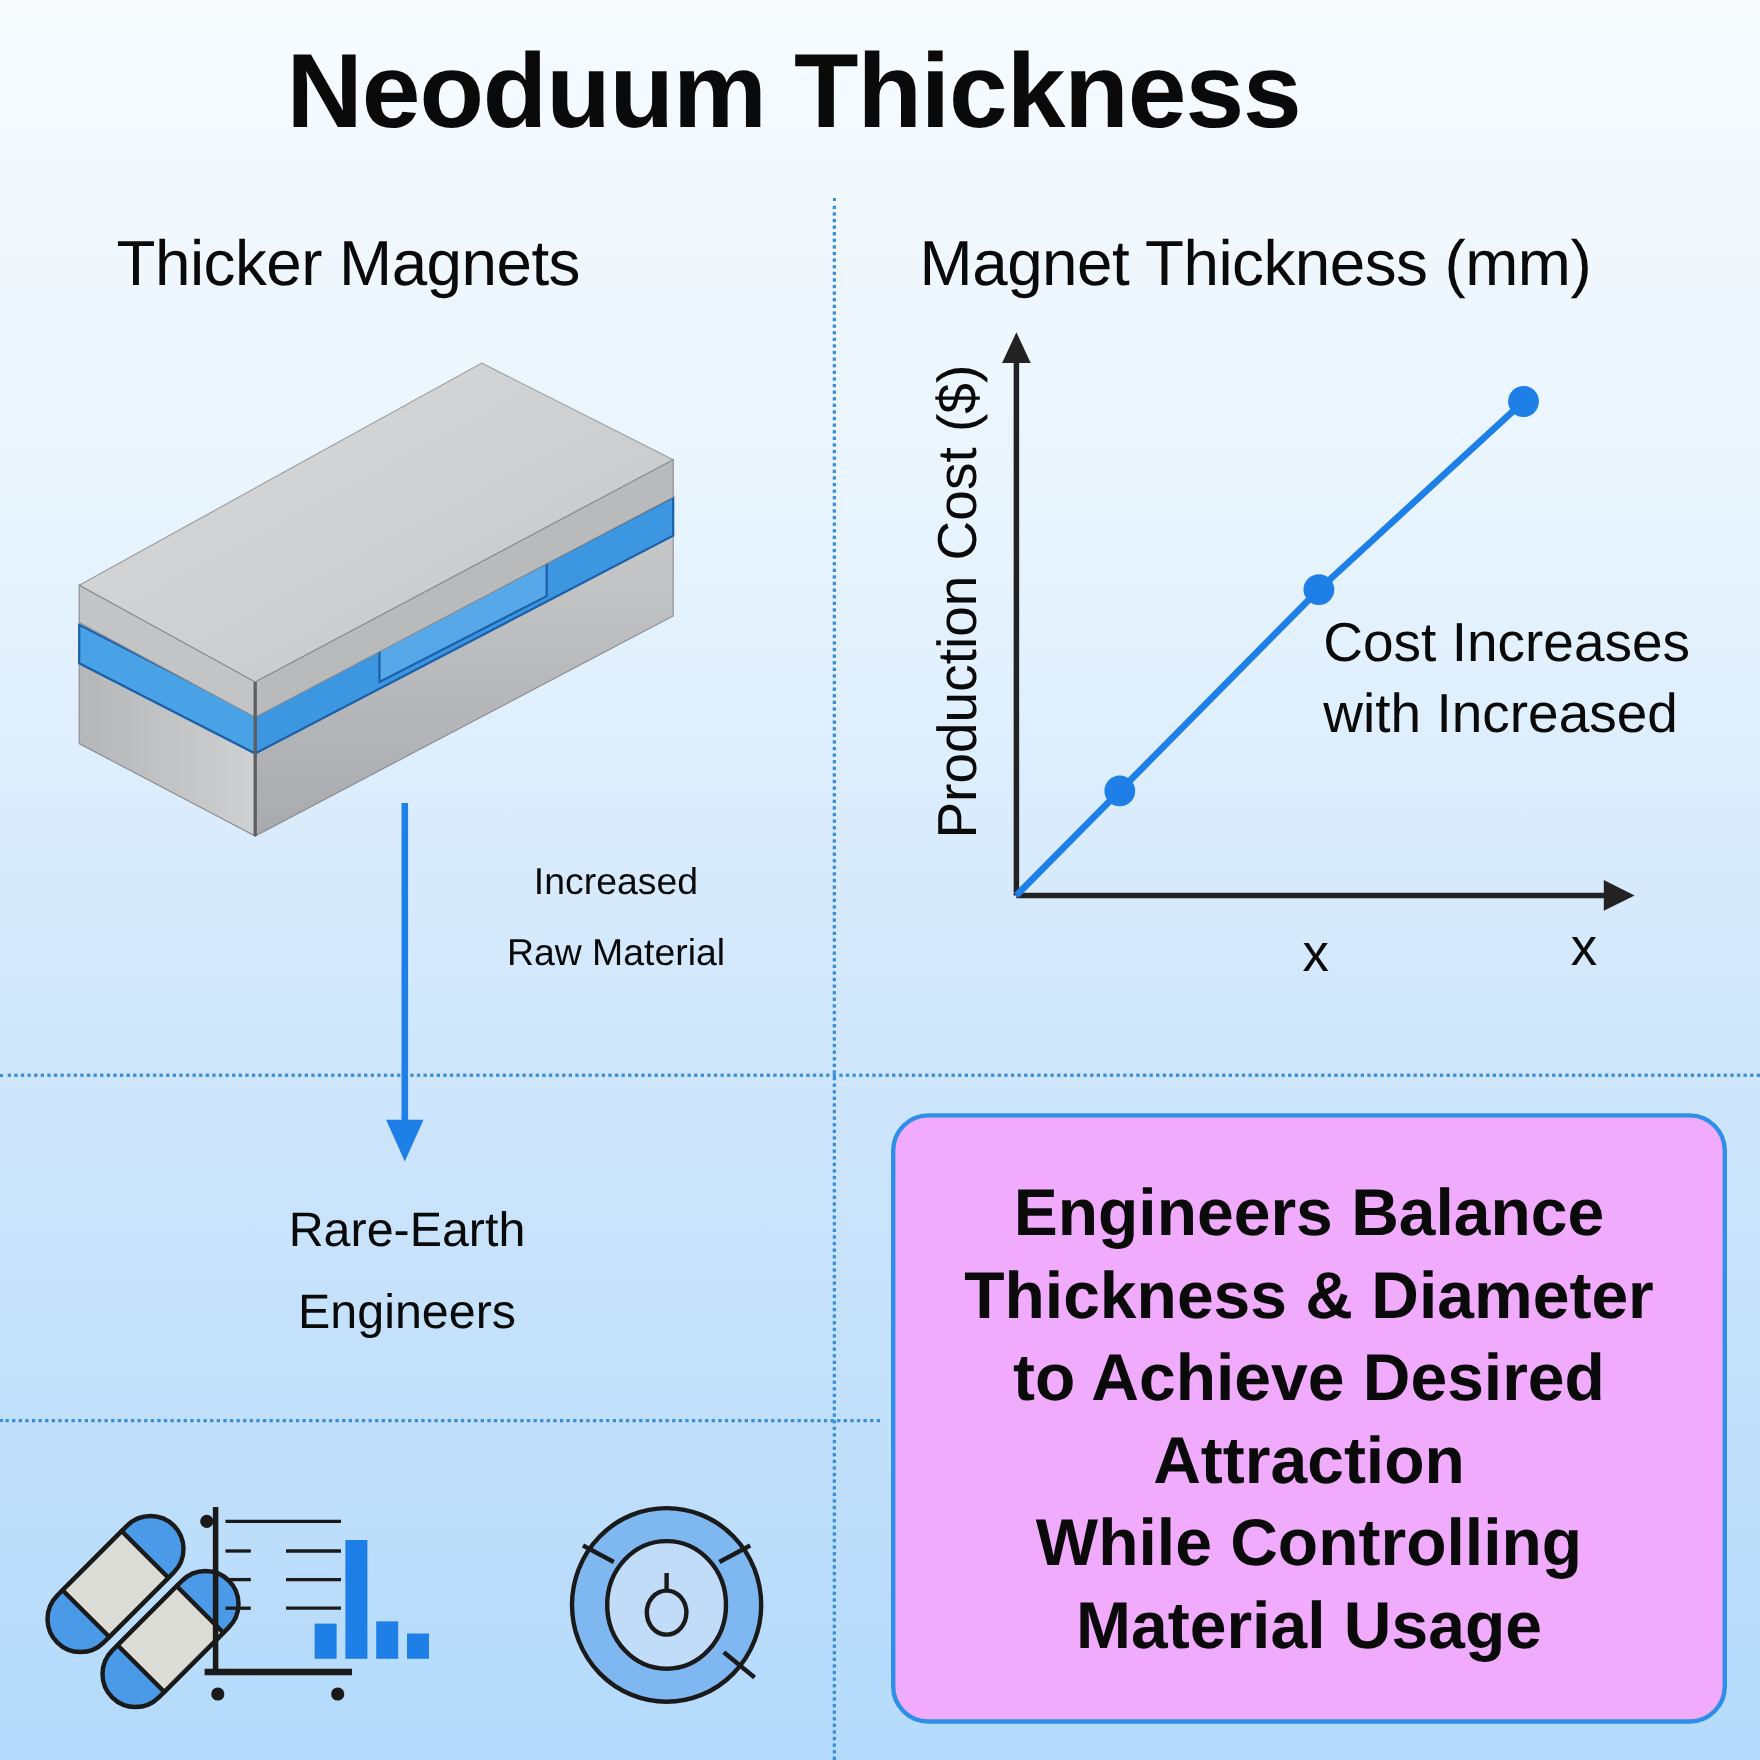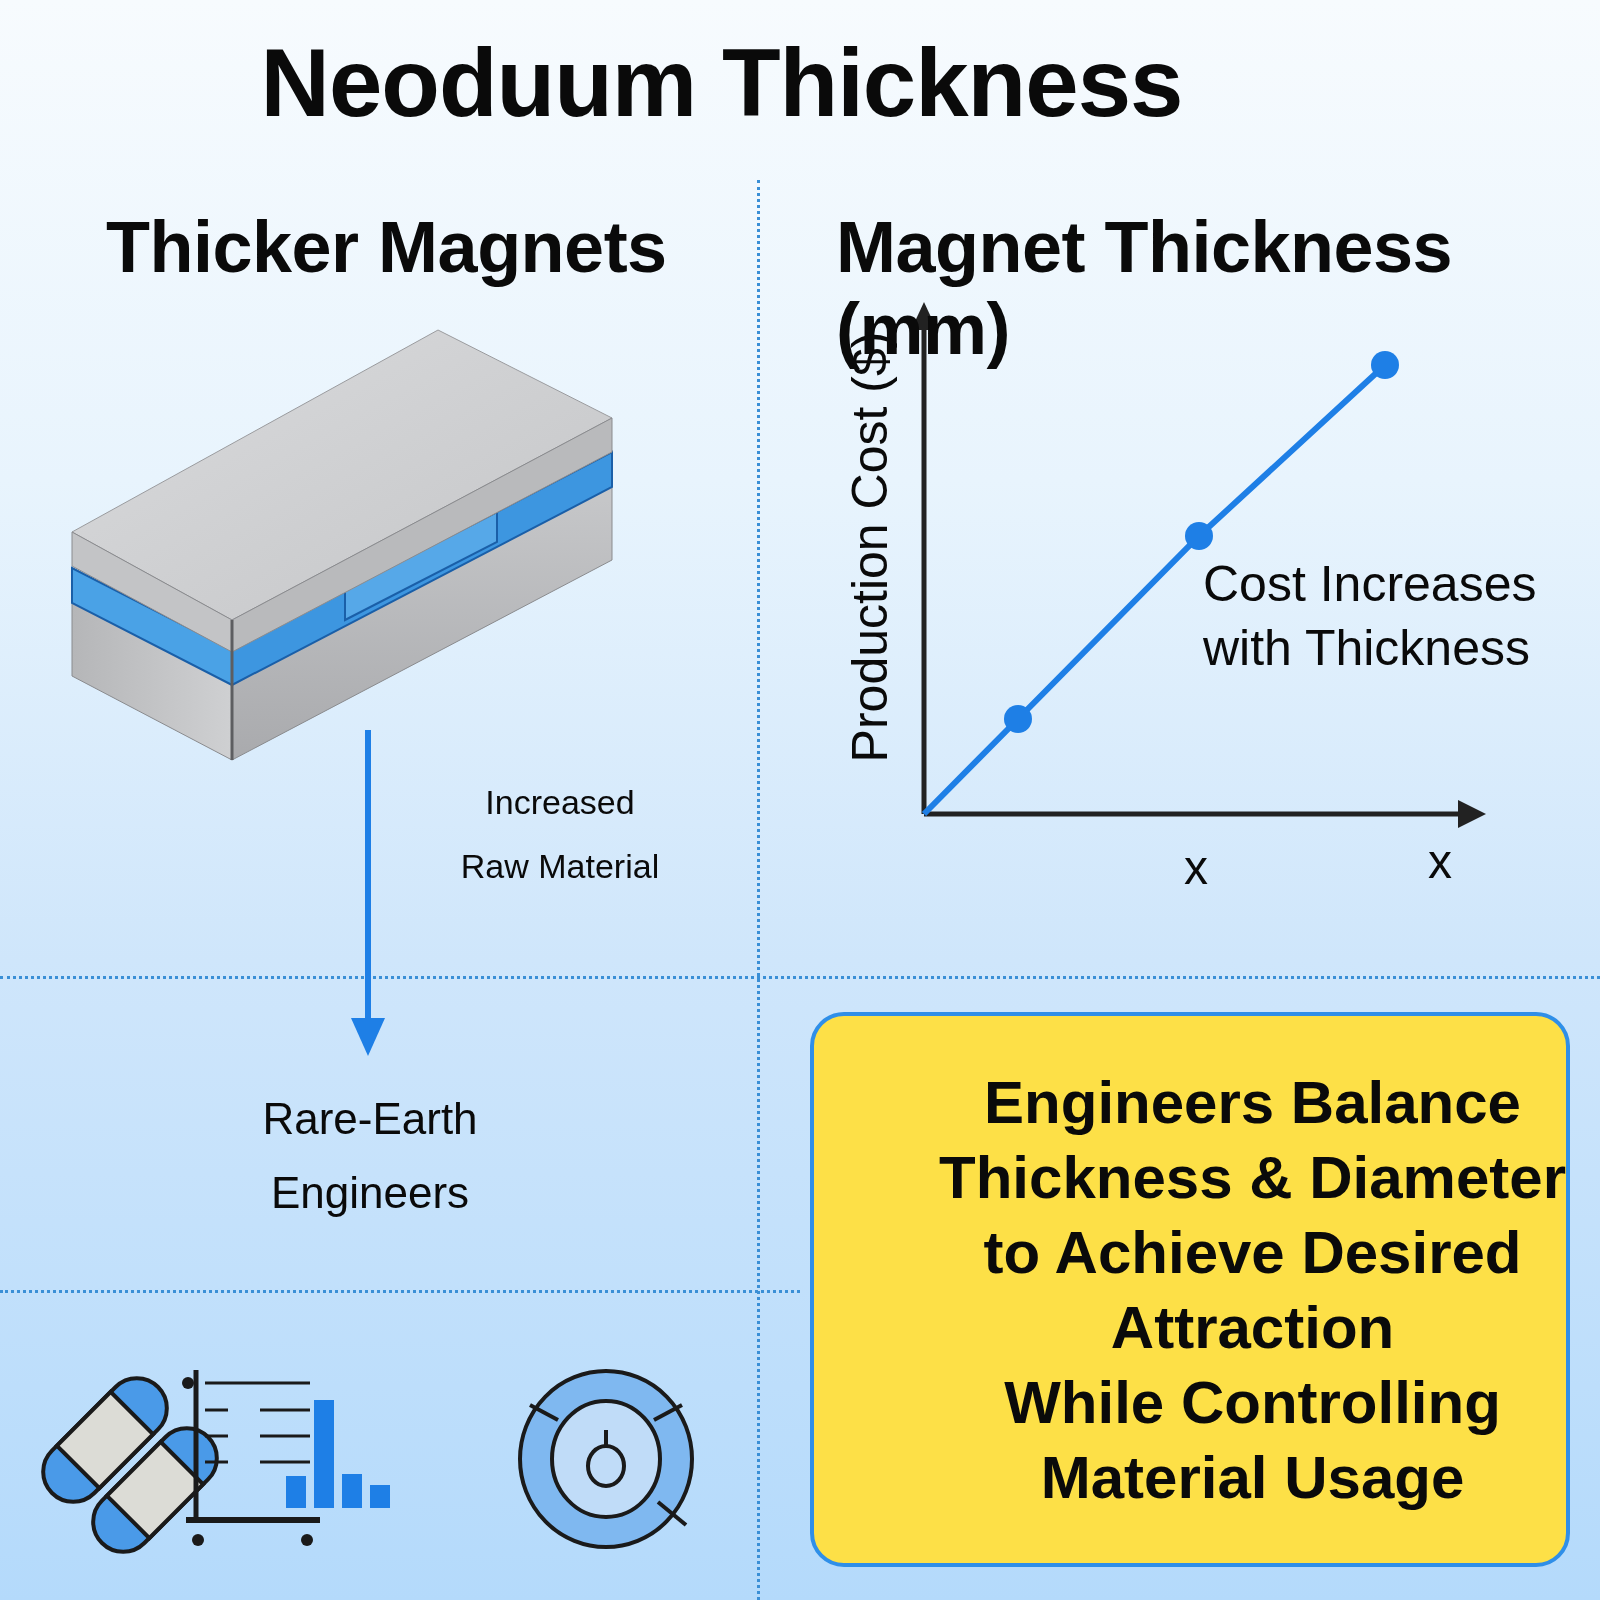--- a/index.html
+++ b/index.html
@@ -1,28 +1,28 @@
 <!DOCTYPE html>
 <html><head>
 <meta charset="utf-8">
 <style>
   html,body{margin:0;padding:0;}
   body{width:1600px;height:1600px;position:relative;overflow:hidden;
     font-family:"Liberation Sans",sans-serif;color:#0a0a0a;
     background:linear-gradient(180deg,#f7fbfe 0%,#e8f4fd 30%,#cfe6fb 60%,#b4dafb 100%);}
   .abs{position:absolute;}
   .title{left:0;top:28px;width:1443px;text-align:center;font-size:96px;font-weight:bold;letter-spacing:-1px;}
-  .h2{font-size:72px;font-weight:bold;letter-spacing:-0.5px;}
+  .h2{font-size:58px;font-weight:normal;letter-spacing:-0.5px;}
   .vdiv{left:757px;top:180px;height:1420px;border-left:3px dotted #3a8fd6;width:0;}
   .hdiv1{left:0;top:976px;width:1600px;border-top:3px dotted #3a8fd6;height:0;}
   .hdiv2{left:0;top:1290px;width:800px;border-top:3px dotted #3a8fd6;height:0;}
   .center{text-align:center;}
   .txt48{font-size:34px;line-height:64px;}
-  .box{left:810px;top:1012px;width:760px;height:555px;background:#fde047;border:4px solid #2f8fe8;border-radius:34px;box-sizing:border-box;
-    display:flex;align-items:center;justify-content:flex-end;}
+  .box{left:810px;top:1012px;width:760px;height:555px;background:#f0abfc;border:4px solid #2f8fe8;border-radius:34px;box-sizing:border-box;
+    display:flex;align-items:center;justify-content:center;}
   .box-text{font-size:60px;font-weight:bold;line-height:75px;text-align:center;}
   .note{font-size:50px;line-height:64px;}
   svg{position:absolute;left:0;top:0;}
 </style>
 </head>
 <body>
 
 <div class="abs title">Neoduum Thickness</div>
 
 <div class="abs vdiv"></div>
@@ -134,21 +134,21 @@
 
 <div class="abs" style="left:870px;top:548px;width:0;height:0;">
   <div style="position:absolute;left:-240px;top:-30px;width:480px;text-align:center;font-size:50px;transform:rotate(-90deg);white-space:nowrap;">Production Cost ($)</div>
 </div>
 
 <div class="abs" style="left:1184px;top:840px;font-size:48px;">x</div>
 <div class="abs" style="left:1428px;top:834px;font-size:48px;">x</div>
 
 <div class="abs note" style="left:1203px;top:552px;">
   <div>Cost Increases</div>
-  <div>with Thickness</div>
+  <div>with Increased</div>
 </div>
 
 <div class="abs box">
   <div class="box-text">
     <div>Engineers Balance</div>
     <div>Thickness &amp; Diameter</div>
     <div>to Achieve Desired</div>
     <div>Attraction</div>
     <div>While Controlling</div>
     <div>Material Usage</div>

